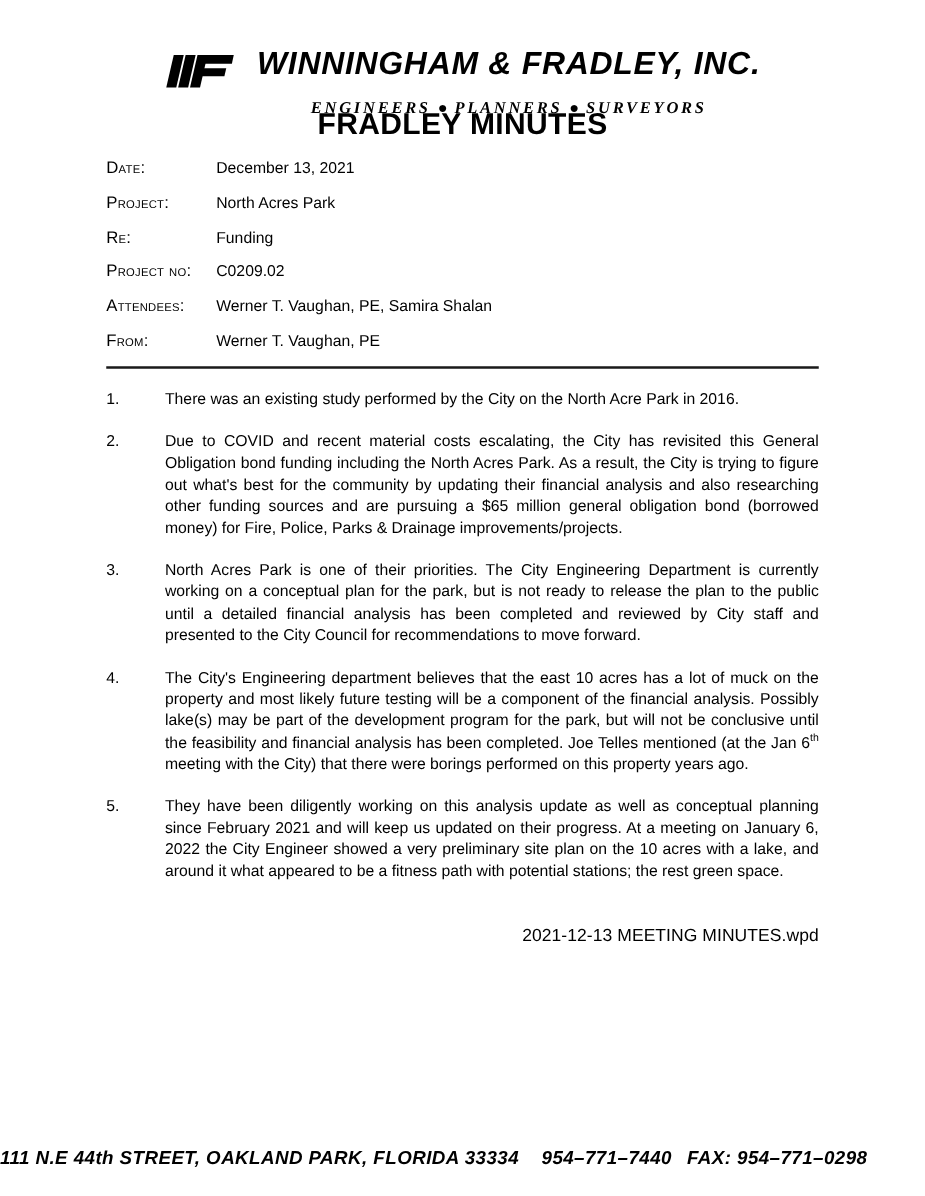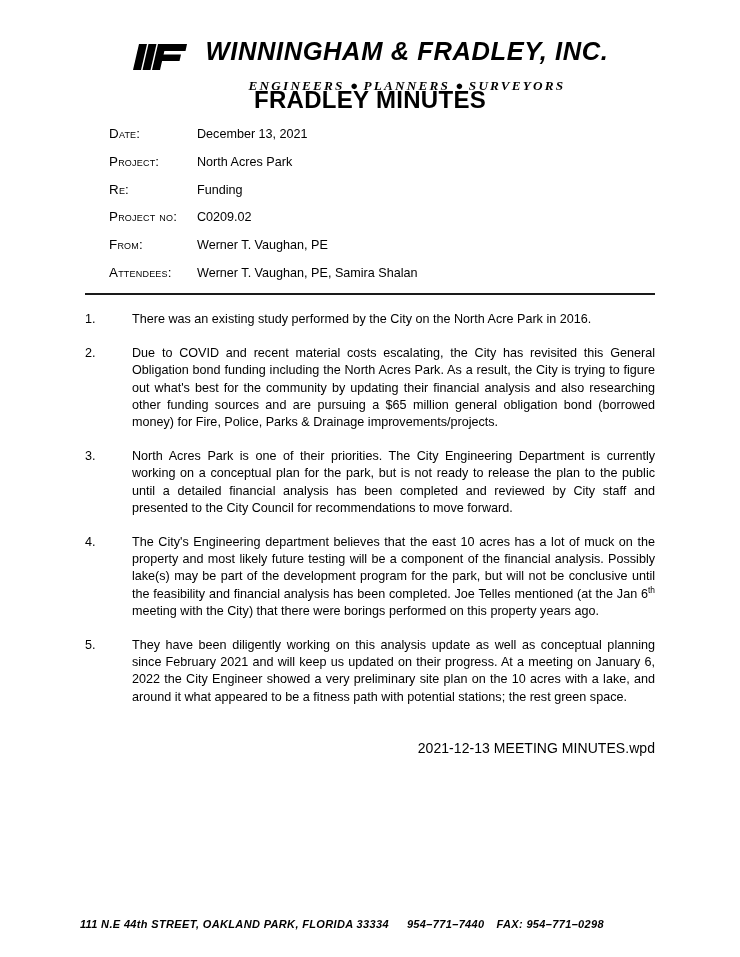--- a/index.html
+++ b/index.html
@@ -96,21 +96,20 @@
     align-items: baseline;
     height: 27.8px;
   }
   .meta-label {
     width: 88px;
     flex: 0 0 88px;
     font-size: 13.4px;
     font-variant: small-caps;
     text-transform: lowercase;
     letter-spacing: 0.2px;
-    margin-left: 24px;
   }
   .meta-label::first-letter {
     text-transform: uppercase;
   }
   .meta-value {
     font-size: 12.6px;
   }
 
   
   .divider {
@@ -171,21 +170,21 @@
   
   .address-footer {
     position: absolute;
     left: 0;
     top: 918px;
     width: 604px;
     text-align: right;
     font-family: "Liberation Sans", sans-serif;
     font-weight: bold;
     font-style: italic;
-    font-size: 11px;
+    font-size: 15px;
     letter-spacing: 0.35px;
     white-space: nowrap;
   }
   .address-footer .seg { display: inline; }
   .address-footer .gap-lg { display: inline-block; width: 18px; }
   .address-footer .gap-md { display: inline-block; width: 12px; }
 </style>
 </head>
 <body>
 
@@ -228,27 +227,27 @@
     </div>
     <div class="meta-row">
       <div class="meta-label">Re:</div>
       <div class="meta-value">Funding</div>
     </div>
     <div class="meta-row">
       <div class="meta-label">Project No:</div>
       <div class="meta-value">C0209.02</div>
     </div>
     <div class="meta-row">
+      <div class="meta-label">Attendees:</div>
+      <div class="meta-value">Werner T. Vaughan, PE, Samira Shalan</div>
+    </div>
+    <div class="meta-row">
       <div class="meta-label">From:</div>
       <div class="meta-value">Werner T. Vaughan, PE</div>
     </div>
-    <div class="meta-row">
-      <div class="meta-label">Attendees:</div>
-      <div class="meta-value">Werner T. Vaughan, PE, Samira Shalan</div>
-    </div>
   </div>
 
   <div class="divider"></div>
 
   <div class="body-area">
 
     <div class="item">
       <div class="item-num">1.</div>
       <div class="item-text">There was an existing study performed by the City on the North Acre Park in 2016.</div>
     </div>

